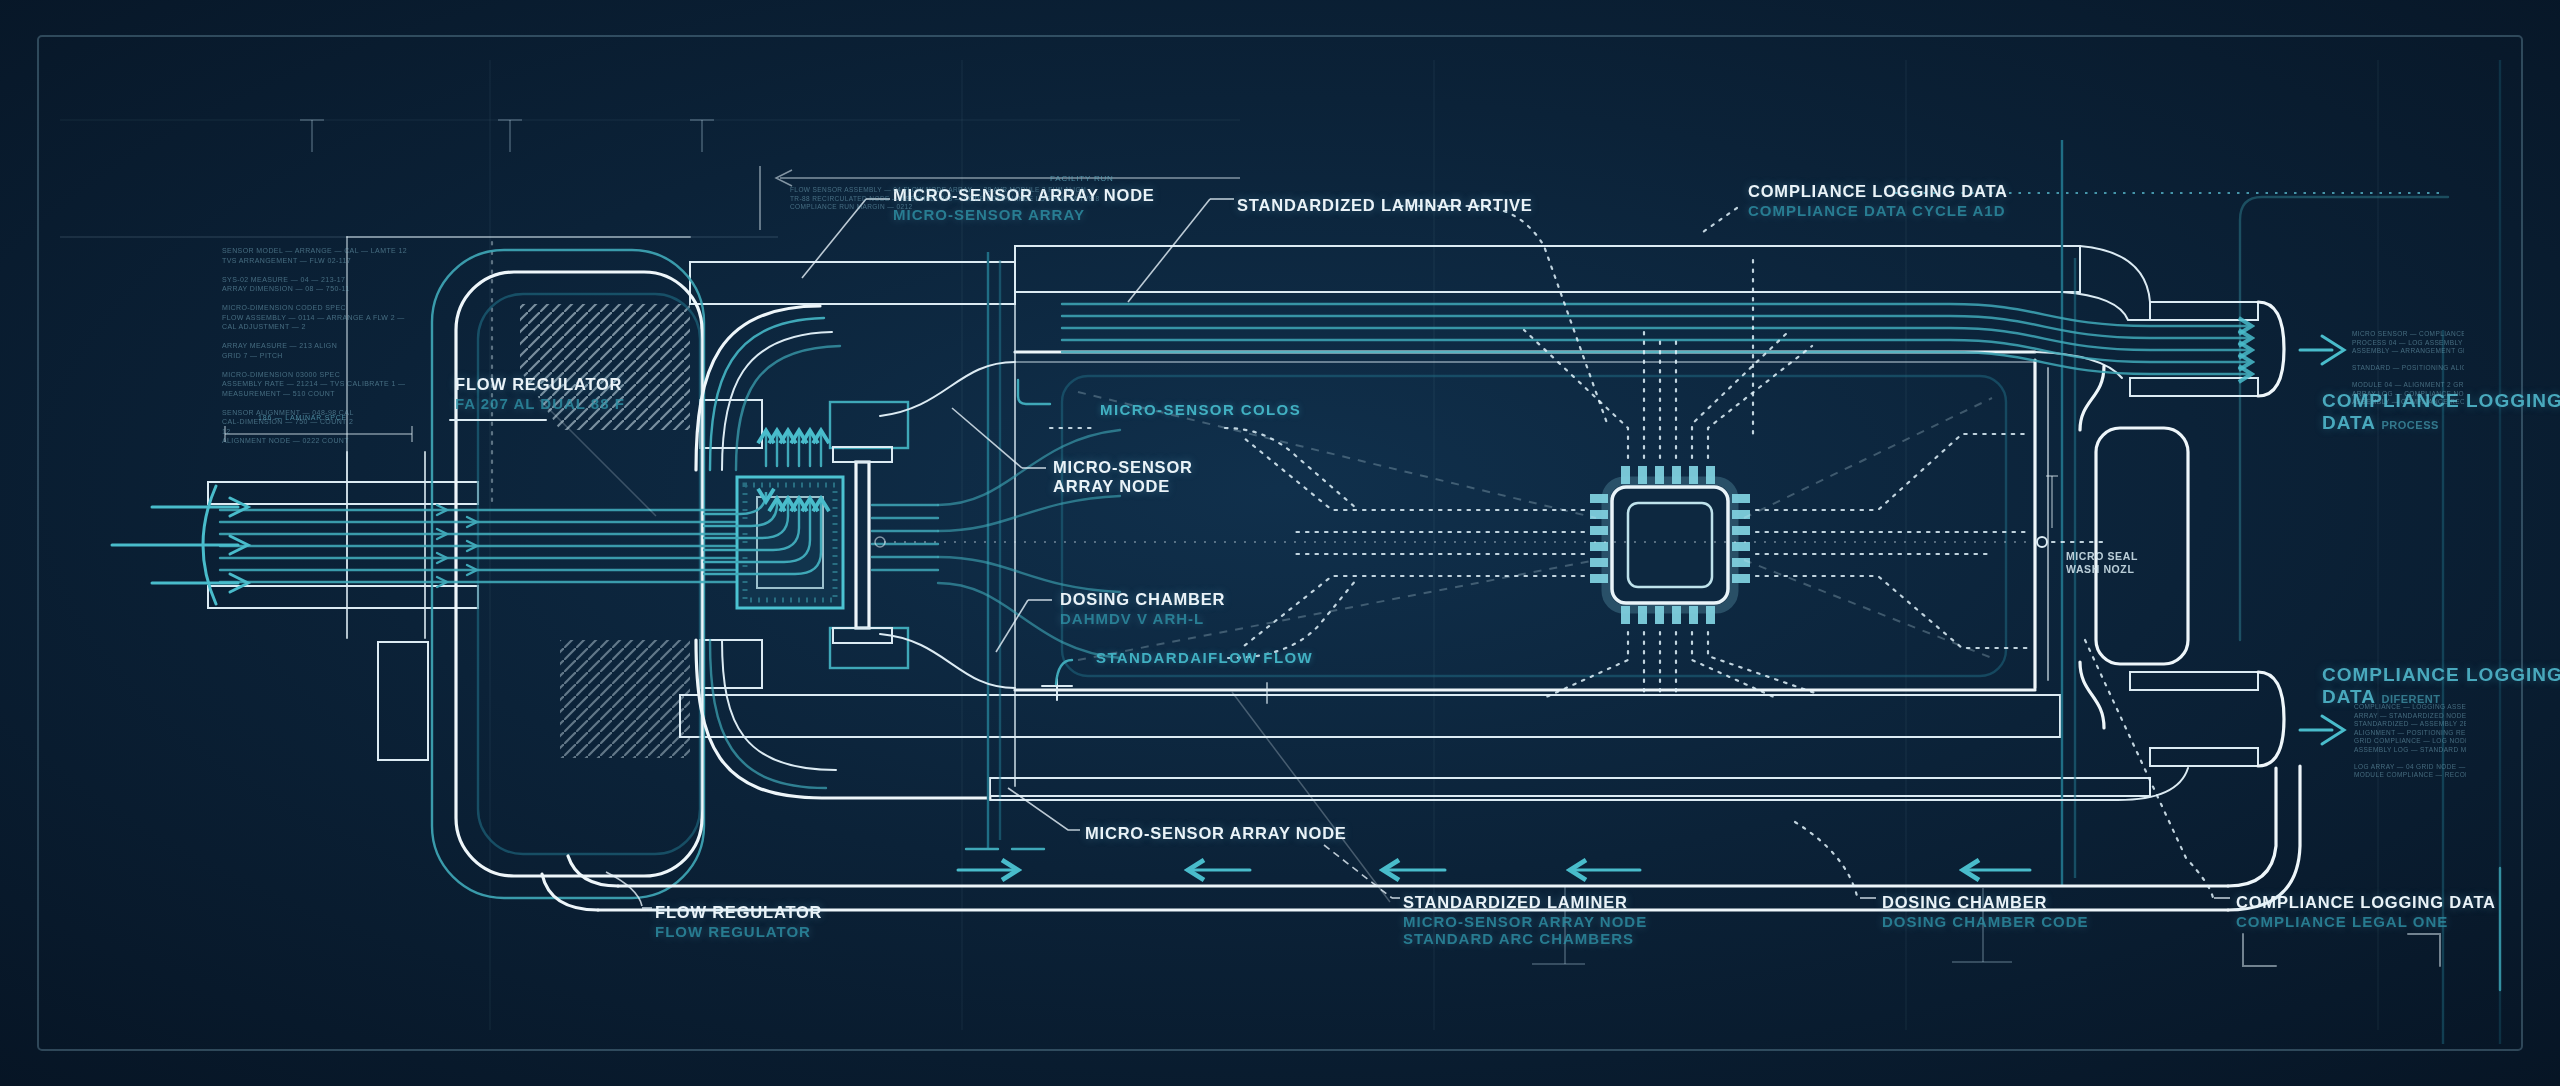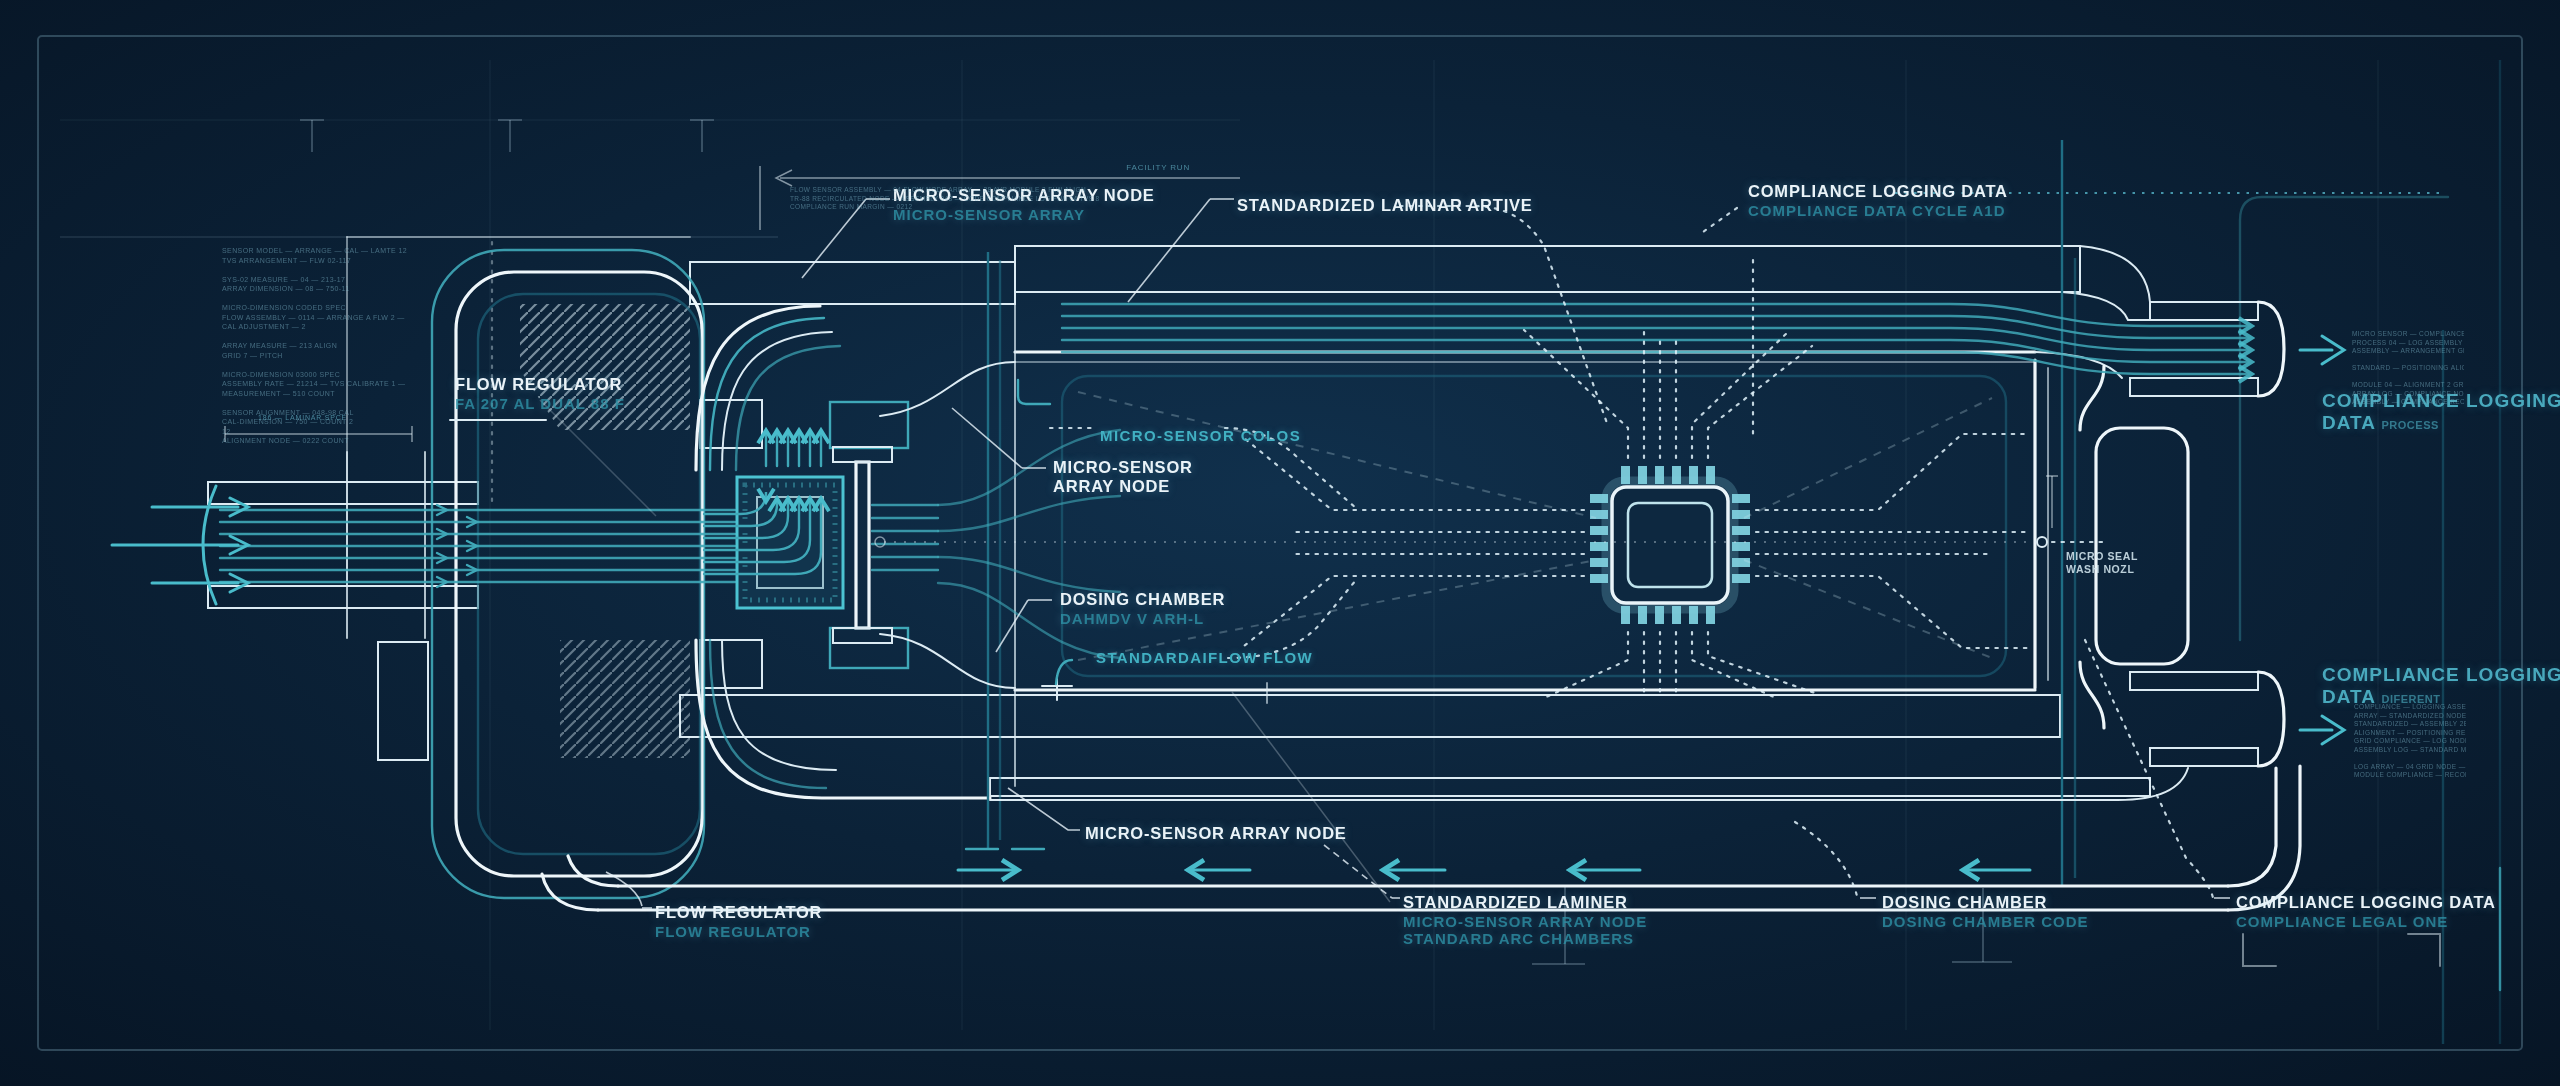--- a/index.html
+++ b/index.html
@@ -380,21 +380,21 @@
 <div class="lbl" style="left:1748px;top:182px;">
   <div>COMPLIANCE LOGGING DATA</div>
   <div class="sub">COMPLIANCE DATA CYCLE A1D</div>
 </div>
 
 <div class="lbl" style="left:455px;top:375px;">
   <div>FLOW REGULATOR</div>
   <div class="sub">FA 207 AL DUAL 88 F</div>
 </div>
 
-<div class="lbl-cyan" style="left:1100px;top:427px;">
+<div class="lbl-cyan" style="left:1100px;top:401px;">
   <div>MICRO-SENSOR COLOS</div>
 </div>
 
 <div class="lbl" style="left:1053px;top:458px;">
   <div>MICRO-SENSOR</div>
   <div>ARRAY NODE</div>
 </div>
 
 <div class="lbl" style="left:1060px;top:590px;">
   <div>DOSING CHAMBER</div>
@@ -438,21 +438,21 @@
 <div class="lbl-right" style="left:2322px;top:664px;">
   <div>COMPLIANCE LOGGING</div>
   <div><span>DATA</span> <span class="sfx">DIFERENT</span></div>
 </div>
 
 <div class="lbl-small" style="left:2066px;top:514px;margin-top:36px;">
   <div>MICRO SEAL</div>
   <div>WASH NOZL</div>
 </div>
 
-<div class="note" style="left:1050px;top:163px;width:140px;text-align:right;">
+<div class="note" style="left:1050px;top:174px;width:140px;">
   <span>FACILITY RUN</span>
 </div>
 
 <div class="note" style="left:258px;top:414px;font-size:7px;">
   <span>186 — LAMINAR SPCF</span>
 </div>
 
 <div class="fp" style="left:222px;top:246px;width:185px;">
       <div>SENSOR MODEL — ARRANGE — CAL — LAMTE 12-4 — MICRO-SENSOR 04 NODE</div>
       <div>TVS ARRANGEMENT — FLW 02-117</div>

